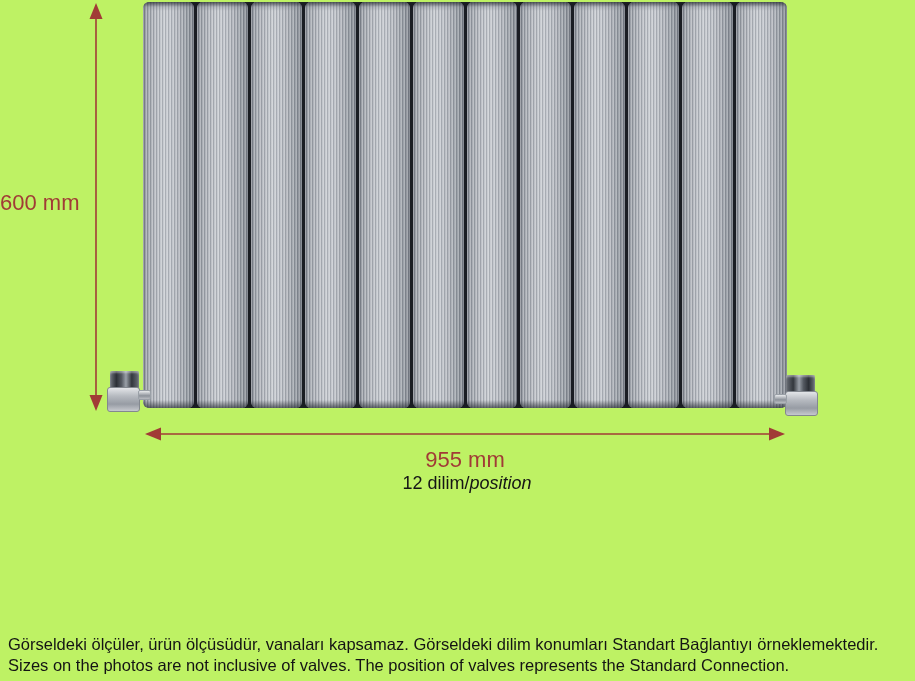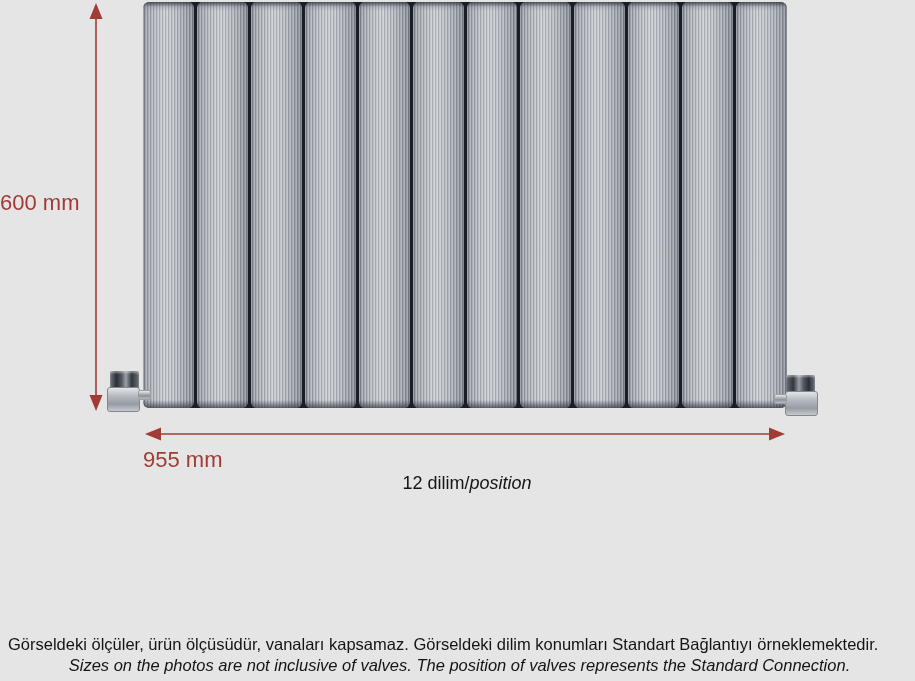--- a/index.html
+++ b/index.html
@@ -1,19 +1,19 @@
 <!DOCTYPE html>
 <html><head>
 <meta charset="utf-8">
 <style>
   html,body{margin:0;padding:0;background:#ffffff;}
   .canvas{
     position:relative;
     width:915px;height:681px;
-    background:#e5e5e5;
+    background:#bef264;
     font-family:"Liberation Sans", sans-serif;
     overflow:hidden;
     --dim-color:#a13b36;
   }
 
   
   .radiator{
     position:absolute;left:143px;top:2px;width:644px;height:406px;
     display:flex;gap:3px;
     background:#1a1d23;
@@ -68,34 +68,34 @@
   .dim-line{stroke:var(--dim-color);stroke-width:1.6;}
   .dim-head{fill:var(--dim-color);}
 
   
   .h-label{
     position:absolute;left:0;top:190px;width:76px;
     text-align:right;font-size:22px;color:var(--dim-color);white-space:nowrap;
   }
   .w-label{
     position:absolute;left:143px;top:447px;width:644px;
-    text-align:left;font-size:22px;color:var(--dim-color);
+    text-align:center;font-size:22px;color:var(--dim-color);
   }
   .s-label{
     position:absolute;left:143px;top:473px;width:648px;
     text-align:center;font-size:18px;color:#151515;
   }
   .s-label .it{font-style:italic;}
 
   
   .footnote{
     position:absolute;left:8px;top:634px;width:903px;
     font-size:16.5px;line-height:21px;color:#141414;
   }
-  .fn-en{font-style:italic;text-align:center;}
+  .fn-en{}
 </style>
 </head>
 <body>
 
 <div class="canvas" style="--dim-color: #a13b36;">
 
   <svg class="v-arrow" width="22" height="410" viewBox="0 0 22 410">
     <line class="dim-line" x1="11" y1="15" x2="11" y2="395"></line>
     <polygon class="dim-head" points="11,1 4.5,17 17.5,17"></polygon>
     <polygon class="dim-head" points="11,409 4.5,393 17.5,393"></polygon>

